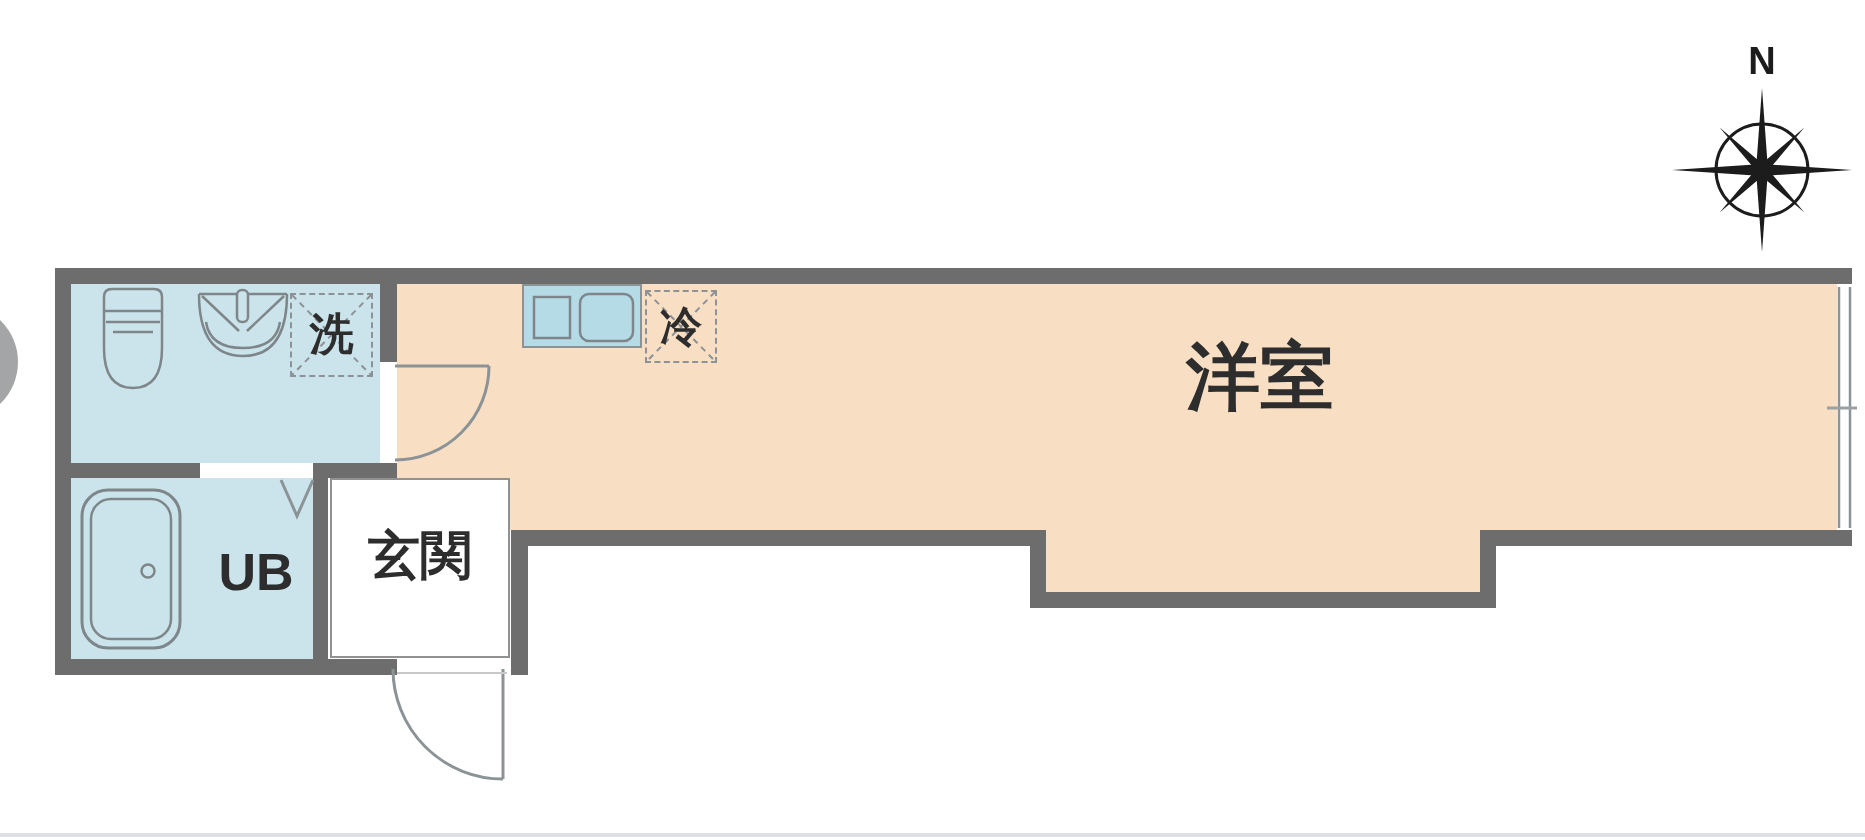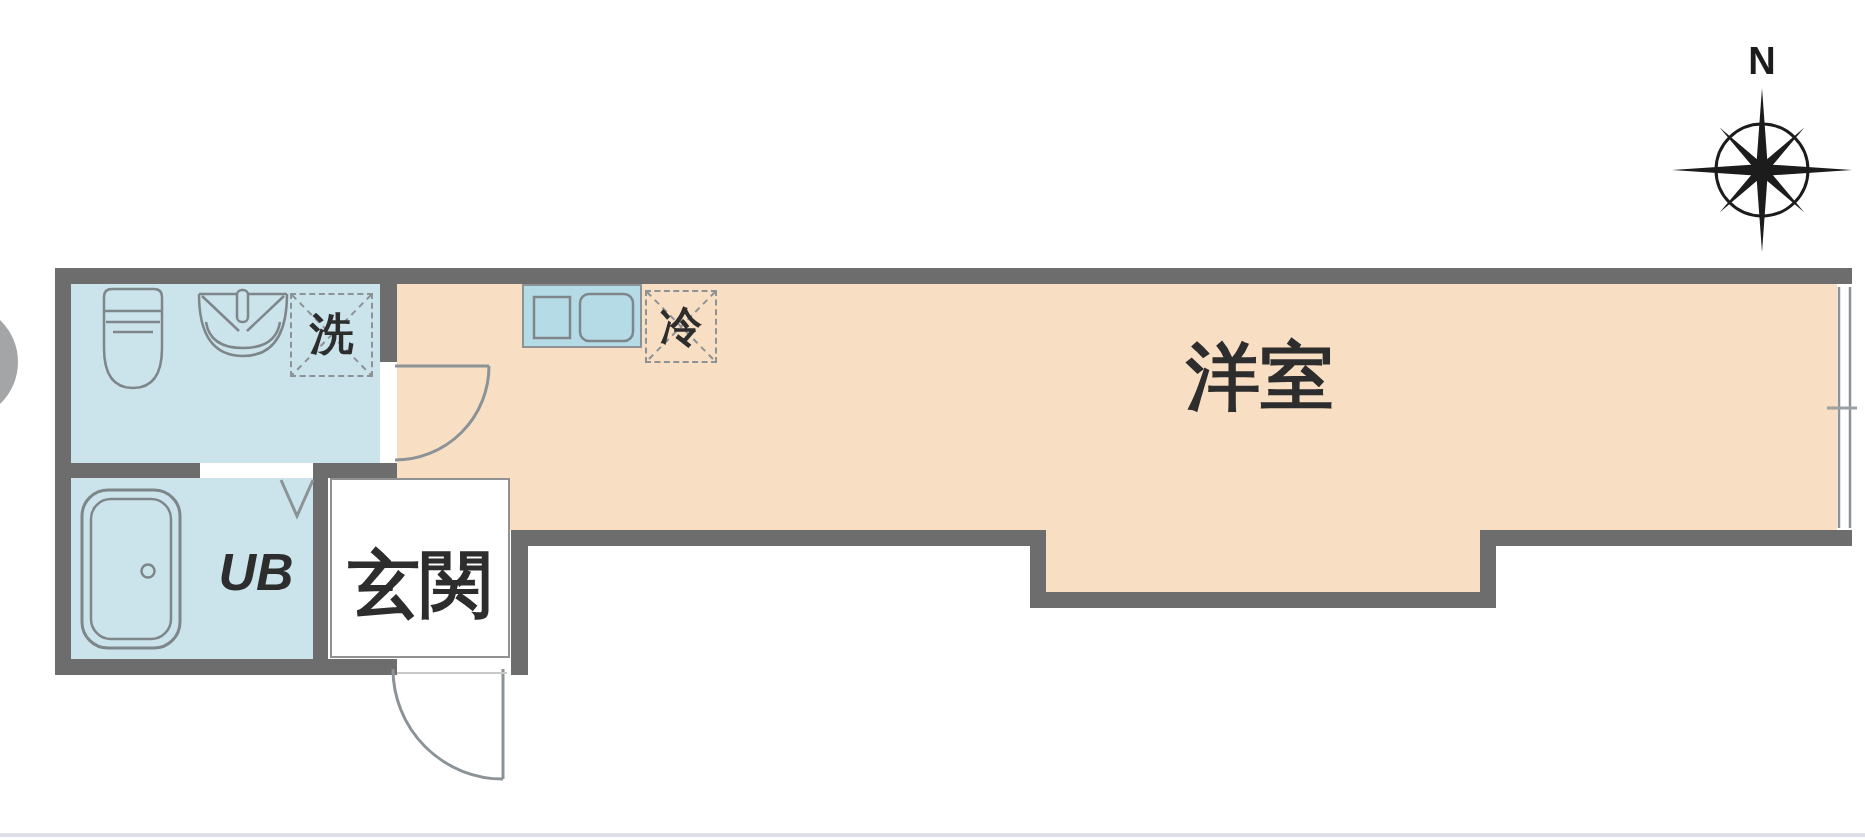--- a/index.html
+++ b/index.html
@@ -6,22 +6,22 @@
   #stage{position:relative;width:1865px;height:840px;background:#ffffff;overflow:hidden;
          font-family:"Liberation Sans","DejaVu Sans",sans-serif;color:#2d2d2d;}
   .wall{position:absolute;background:#6d6d6d;}
   .fill-blue{position:absolute;background:#cbe4eb;}
   .fill-peach{position:absolute;background:#f8dfc4;}
   .genkan{position:absolute;background:#ffffff;border:2px solid #919191;box-sizing:border-box;}
   .counter{position:absolute;background:#b5dbe7;border:2px solid #8b9397;box-sizing:border-box;}
   .dashedbox{position:absolute;border:2px dashed #8d9296;box-sizing:border-box;}
   .lbl{position:absolute;font-weight:600;color:#2d2d2d;text-align:center;line-height:1;}
   #main-label{left:1050px;top:328px;width:420px;text-align:center;font-size:74px;font-weight:700;line-height:98px;}
-  #ub-label{left:200px;top:546px;width:112px;font-size:52px;font-style:italic;}
-  #genkan-label{left:334px;top:548px;width:172px;font-size:72px;}
+  #ub-label{left:200px;top:546px;width:112px;font-size:52px;}
+  #genkan-label{left:334px;top:529px;width:172px;font-size:52px;}
   #washer-label{left:290px;top:312px;width:83px;font-size:44px;}
   #fridge-label{left:645px;top:306px;width:72px;font-size:42px;}
   #north-label{left:1738px;top:42px;width:48px;font-size:38px;font-weight:700;color:#1c1c1c;}
   #footer-line{position:absolute;left:0;top:833px;width:1865px;height:4px;background:#dde1e5;}
   #edge-circle{position:absolute;left:-98px;top:304px;width:116px;height:116px;border-radius:50%;
                background:#97989a;opacity:.88;}
   svg{position:absolute;left:0;top:0;}
 </style>
 </head>
 <body>

